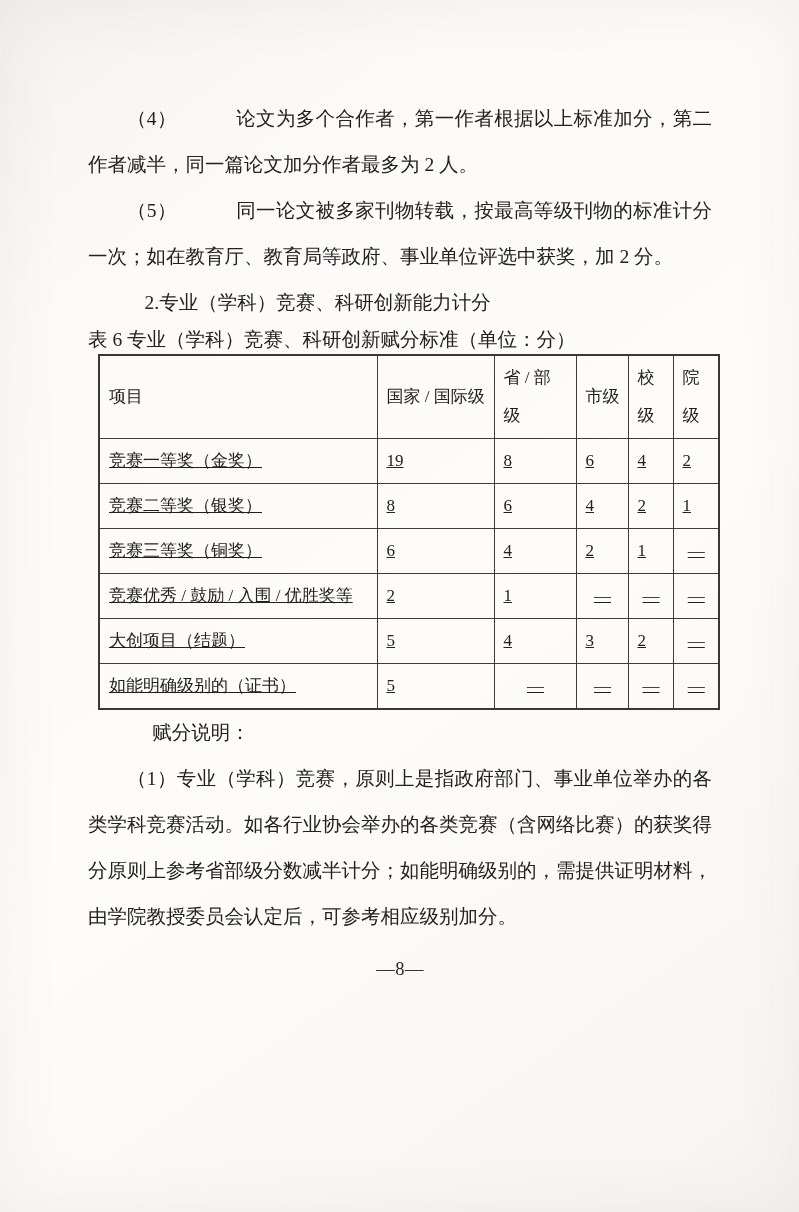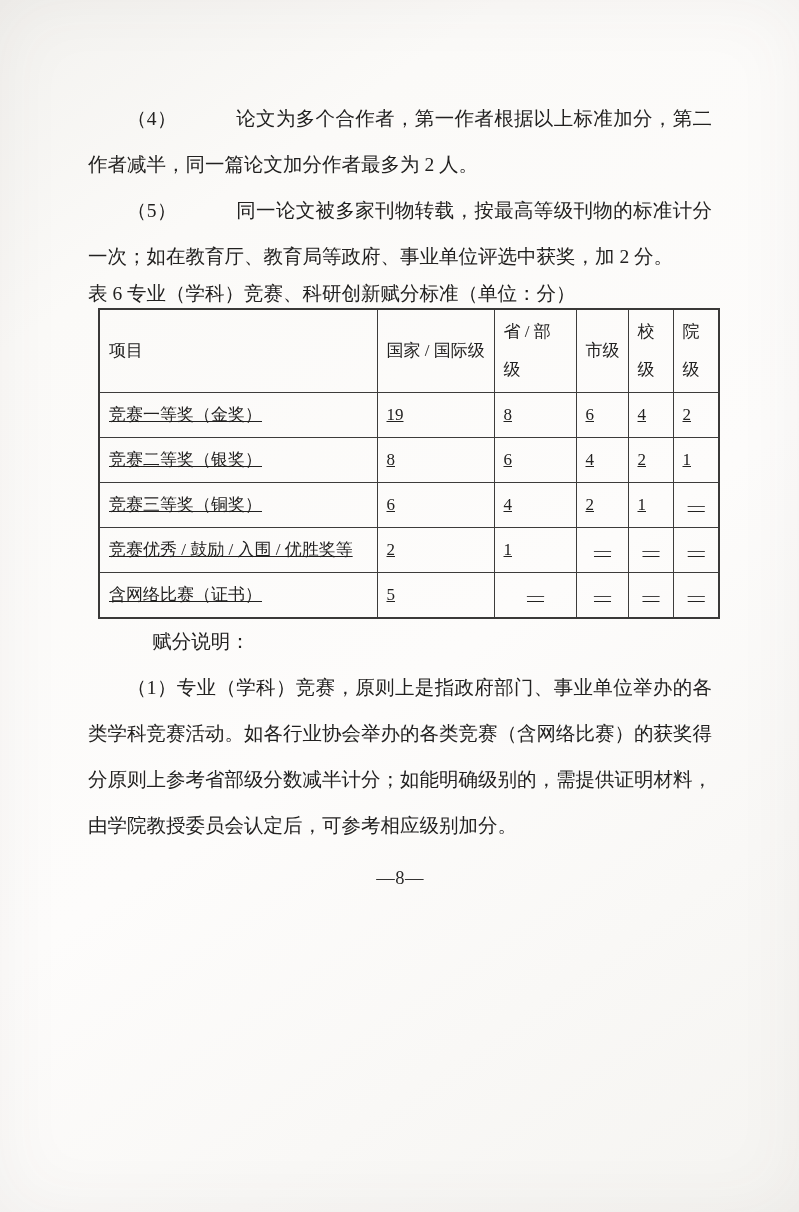--- a/index.html
+++ b/index.html
@@ -65,20 +65,21 @@
 </head>
 <body>
 
 <div class="page">
   <div class="doc">
 
     <p class="para indent-2">（4）　　　论文为多个合作者，第一作者根据以上标准加分，第二作者减半，同一篇论文加分作者最多为 2 人。</p>
 
     <p class="para indent-2">（5）　　　同一论文被多家刊物转载，按最高等级刊物的标准计分一次；如在教育厅、教育局等政府、事业单位评选中获奖，加 2 分。</p>
 
+    <p class="para heading-line">2.专业（学科）竞赛、科研创新能力计分</p>
 
     <p class="para caption">表 6 专业（学科）竞赛、科研创新赋分标准（单位：分）</p>
 
     <table class="score-table">
       <colgroup>
         <col style="width:278px">
           <col style="width:117px">
           <col style="width:82px">
         <col style="width:52px">
           <col style="width:45px">
@@ -121,21 +122,29 @@
           </tr>
           <tr>
             <td>竞赛优秀 / 鼓励 / 入围 / 优胜奖等</td>
             <td>2</td>
             <td>1</td>
             <td class="dash">—</td>
             <td class="dash">—</td>
             <td class="dash">—</td>
           </tr>
           <tr>
-            <td>含网络比赛（证书）</td>
+            <td>大创项目（结题）</td>
+            <td>5</td>
+            <td>4</td>
+            <td>3</td>
+            <td>2</td>
+            <td class="dash">—</td>
+          </tr>
+          <tr>
+            <td>如能明确级别的（证书）</td>
             <td>5</td>
             <td class="dash">—</td>
             <td class="dash">—</td>
             <td class="dash">—</td>
             <td class="dash">—</td>
           </tr>
         </tbody>
     </table>
 
     <p class="para notes-label">赋分说明：</p>

